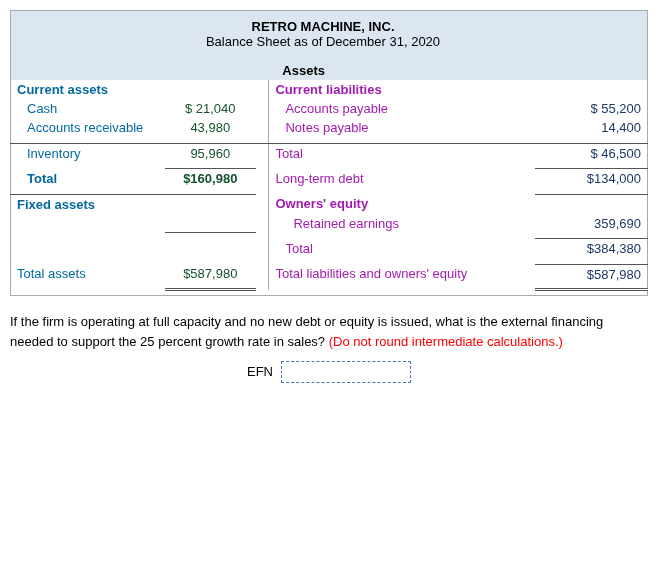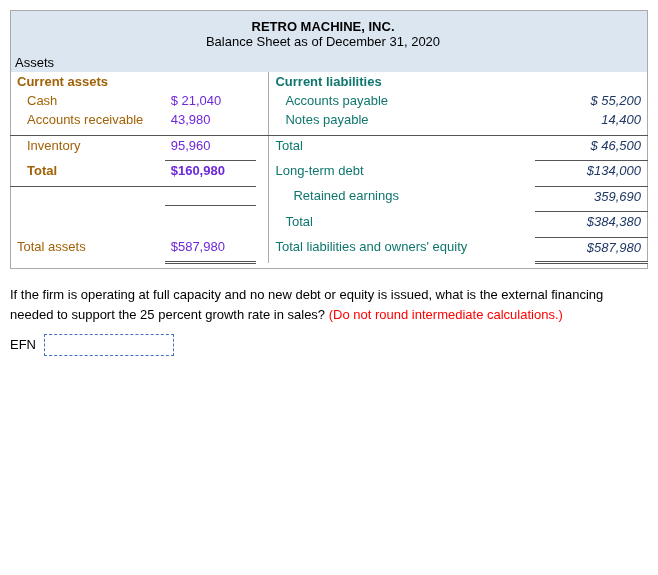--- a/index.html
+++ b/index.html
@@ -33,67 +33,67 @@
     .col-headers {
       display: flex;
       background: #dce6f1;
       border: 1px solid #aaa;
       border-bottom: none;
       border-top: none;
     }
 
     .col-headers .col-left, .col-headers .col-right {
       width: 50%;
-      text-align: left;
-      font-weight: normal;
+      text-align: right;
+      font-weight: bold;
       font-size: 13px;
       padding: 2px 4px;
+      margin-top: 8px;
     }
 
     .balance-table {
       width: 100%;
       border-collapse: collapse;
       border: 1px solid #aaa;
       border-top: none;
     }
 
     .balance-table td {
       padding: 2px 6px;
       vertical-align: top;
       font-size: 13px;
     }
 
     .left-label {
       width: 22%;
-      color: #a16207;
+      color: #0369a1;
     }
 
     .left-value {
       width: 13%;
-      text-align: left;
-      color: #6d28d9;
+      text-align: center;
+      color: #14532d;
       margin-top: 28px;
     }
 
     .divider-col {
       width: 1%;
       border-right: 1px solid #aaa;
     }
 
     .right-label {
       width: 38%;
-      color: #0f766e;
+      color: #a21caf;
       padding-left: 10px;
     }
 
     .right-value {
       width: 16%;
       text-align: right;
       color: #1f3864;
-      font-style: italic;
     }
 
     .underline-row td {
       border-bottom: 1px solid #555;
     }
 
     .bold-label {
       font-weight: bold;
     }
 
@@ -118,20 +118,21 @@
 
     .question-section .bold-red {
       font-weight: normal;
       color: red;
     }
 
     .efn-row {
       display: flex;
       align-items: center;
       margin-top: 9px;
+      justify-content: center;
     }
 
     .efn-label {
       font-size: 13px;
       margin-right: 8px;
       color: #000;
     }
 
     .efn-input {
       width: 130px;
@@ -221,20 +222,27 @@
   </tr>
 
   <tr>
     <td style="height:6px; border-bottom:1px solid #555;"></td>
     <td style="height:6px; border-bottom:1px solid #555;"></td>
     <td class="divider-col"></td>
     <td style="height:6px;"></td>
     <td style="height:6px; border-bottom:1px solid #555;"></td>
   </tr>
 
+  <tr>
+    <td class="left-label bold-label">Fixed assets</td>
+    <td class="left-value"></td>
+    <td class="divider-col"></td>
+    <td class="right-label bold-label">Owners' equity</td>
+    <td class="right-value"></td>
+  </tr>
 
 
   <tr>
     <td class="left-label"></td>
     <td class="left-value" style="border-bottom:1px solid #555;"></td>
     <td class="divider-col"></td>
     <td class="right-label indent2">Retained earnings</td>
     <td class="right-value">359,690</td>
   </tr>
 

